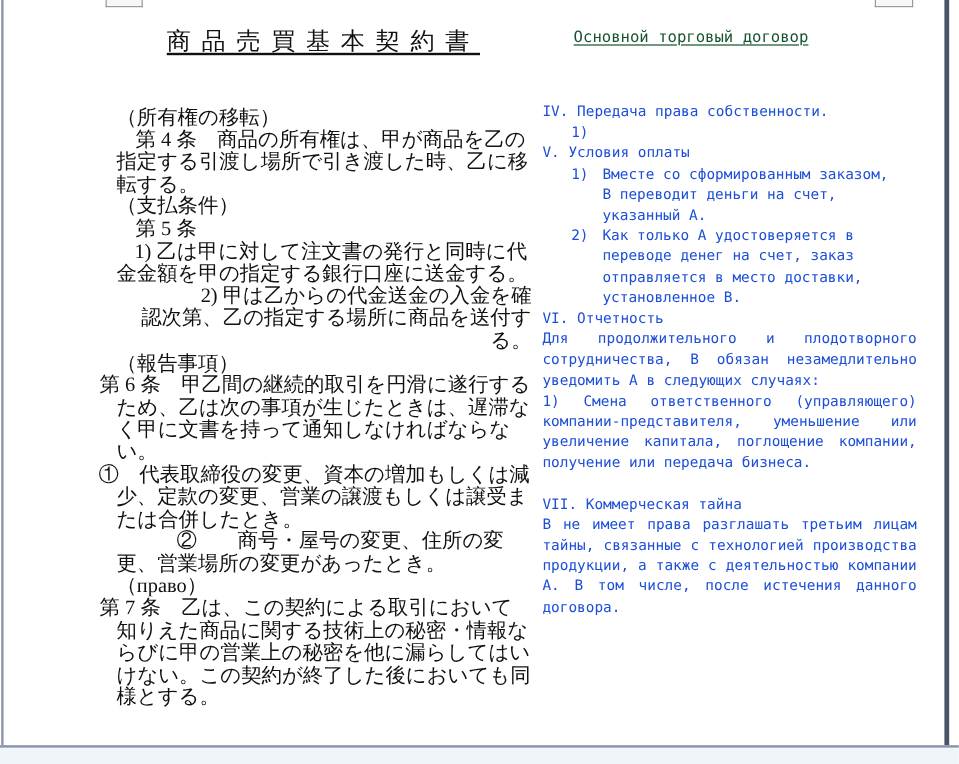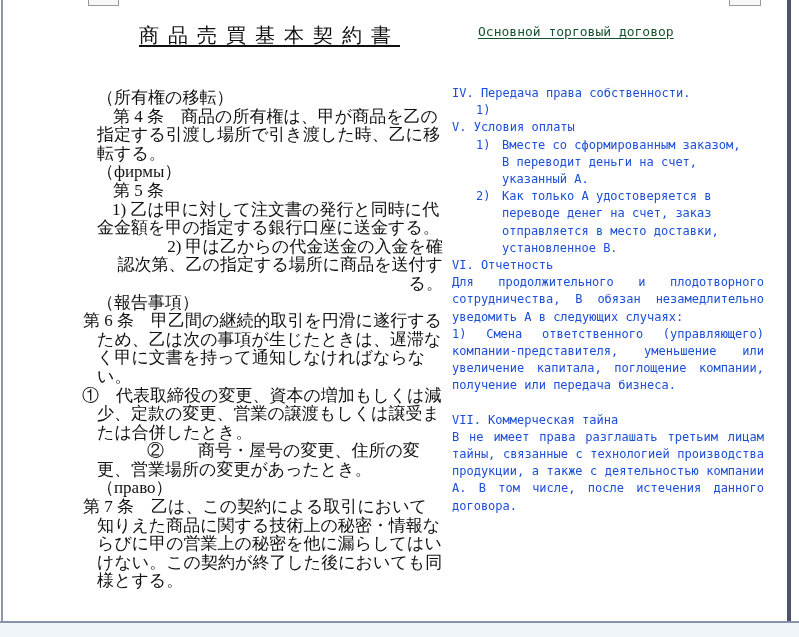--- a/index.html
+++ b/index.html
@@ -68,21 +68,21 @@
   <div class="edge-right"></div>
   <div class="tab-frag tab-frag-left"></div>
   <div class="tab-frag tab-frag-right"></div>
   <div class="bottom-strip"></div>
 
   <h1 class="jp-title">商品売買基本契約書</h1>
 
   <div class="jp-col">
     <p class="jp-label">（所有権の移転）</p>
     <p class="jp-art">第 4 条　商品の所有権は、甲が商品を乙の指定する引渡し場所で引き渡した時、乙に移転する。</p>
-    <p class="jp-label">（фирмы）</p>
+    <p class="jp-label">（支払条件）</p>
     <p class="jp-art">第 5 条</p>
     <p class="jp-item1">1) 乙は甲に対して注文書の発行と同時に代金金額を甲の指定する銀行口座に送金する。</p>
     <p class="jp-item2">2) 甲は乙からの代金送金の入金を確認次第、乙の指定する場所に商品を送付する。</p>
     <p class="jp-label">（報告事項）</p>
     <p class="jp-art-hang">第 6 条　甲乙間の継続的取引を円滑に遂行するため、乙は次の事項が生じたときは、遅滞なく甲に文書を持って通知しなければならない。</p>
     <p class="jp-circ1">①　代表取締役の変更、資本の増加もしくは減少、定款の変更、営業の譲渡もしくは譲受または合併したとき。</p>
     <p class="jp-circ2">②　　商号・屋号の変更、住所の変更、営業場所の変更があったとき。</p>
     <p class="jp-label">（право）</p>
     <p class="jp-art-hang">第 7 条　乙は、この契約による取引において知りえた商品に関する技術上の秘密・情報ならびに甲の営業上の秘密を他に漏らしてはいけない。この契約が終了した後においても同様とする。</p>
   </div>

